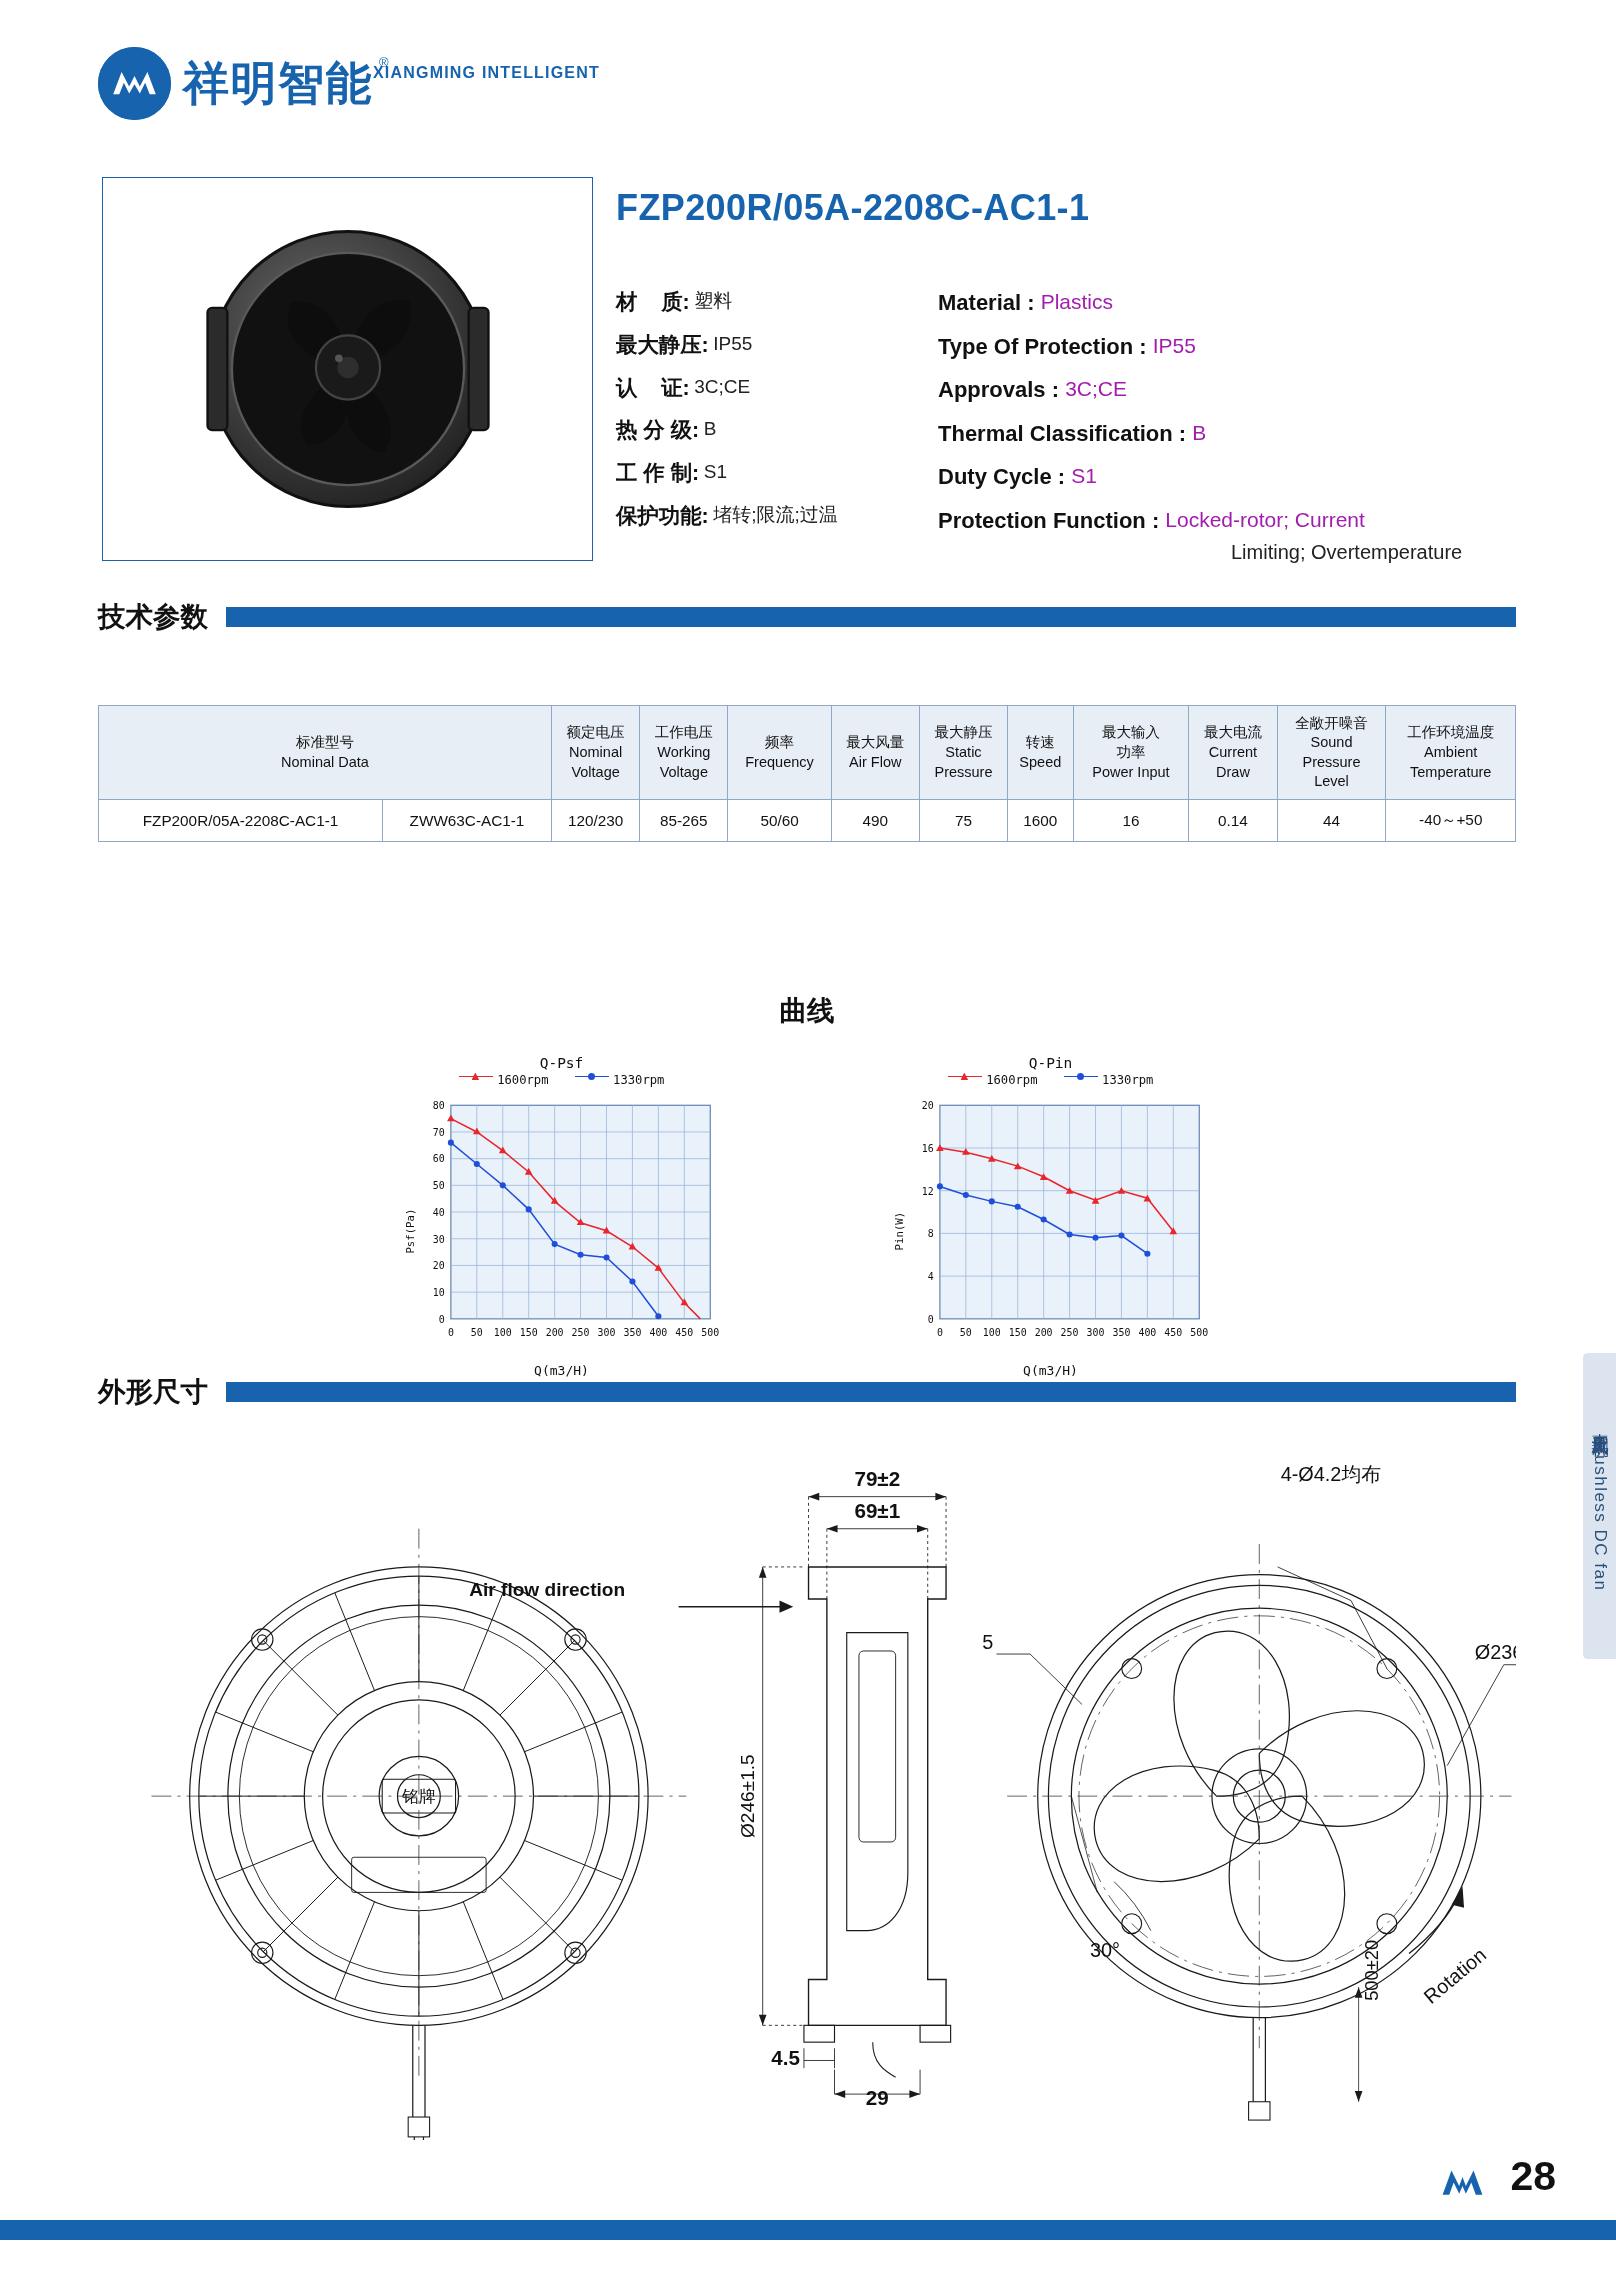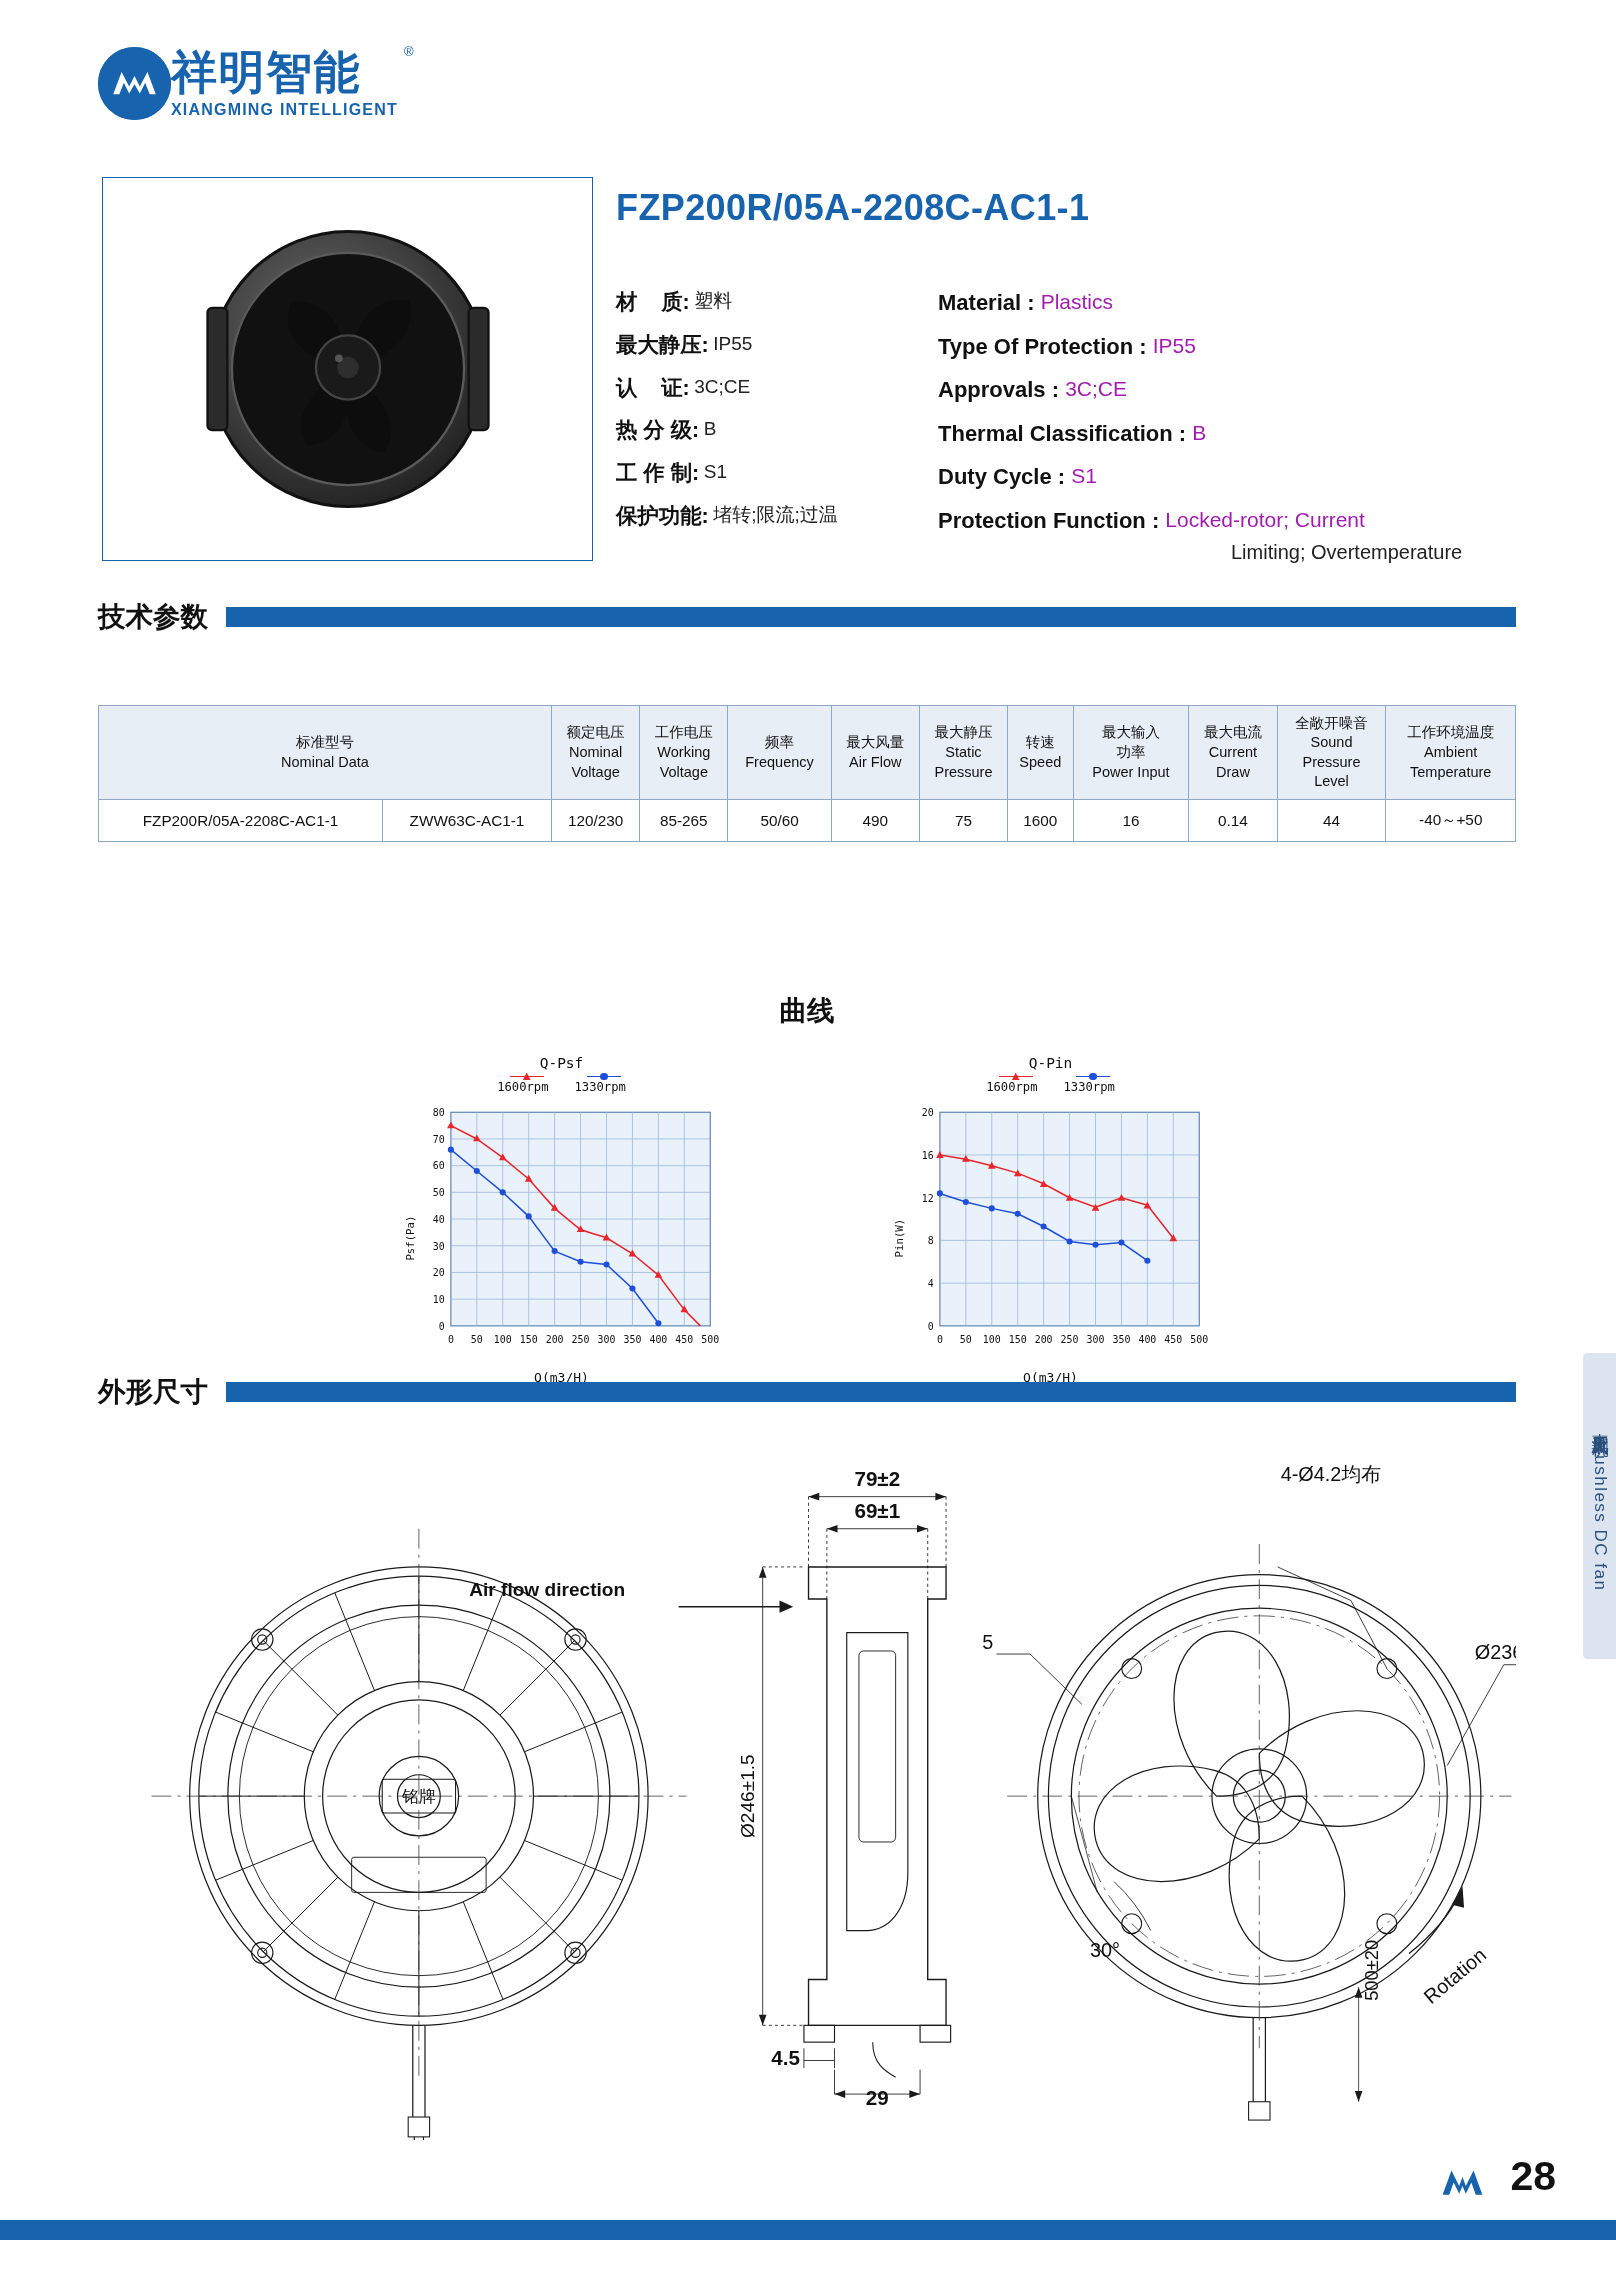--- a/index.html
+++ b/index.html
@@ -10,21 +10,21 @@
     color:#1a1a1a;
     position:relative;
     overflow:hidden;
   }
   .page{position:relative;width:1617px;height:2284px;}
 
   
   .logo-wrap{position:absolute;left:98px;top:47px;display:flex;align-items:center;}
   .logo-mark{width:73px;height:73px;border-radius:50%;background:#1763ae;display:flex;align-items:center;justify-content:center;}
   .logo-mark svg{display:block;}
-  .logo-text{margin-left:0;display:flex;flex-direction:column;justify-content:center;}
+  .logo-text{margin-left:12px;display:flex;flex-direction:row;justify-content:center;}
   .logo-cn{font-size:46px;font-weight:bold;color:#1763ae;letter-spacing:1.5px;line-height:1.05;position:relative;}
   .logo-reg{position:absolute;font-size:13px;top:-3.1px;right:-17px;font-weight:normal;}
   .logo-en{font-size:16px;font-weight:bold;color:#1763ae;letter-spacing:1.2px;margin-top:4.6px;}
 
   
   .photo-box{position:absolute;left:102px;top:177px;width:489px;height:382px;border:1.5px solid #1763ae;background:#fff;
              display:flex;align-items:center;justify-content:center;}
   .photo-box svg{display:block;}
 
   
@@ -54,21 +54,21 @@
   .tbl tbody td{font-size:15.3px;padding:10px 1.5px;background:#fff;}
   .tbl .u{font-size:15.3px;padding:7.6px 1.5px;}
   .sup{font-size:10px;vertical-align:super;}
 
   
   .chart{position:absolute;}
   #chart1{left:397px;top:1055px;}
   #chart2{left:886px;top:1055px;}
   .chart .ctitle{text-align:center;font-size:14.5px;font-family:"DejaVu Sans Mono", monospace;color:#111;margin-bottom:1.5px;}
   .legend{display:flex;justify-content:center;gap:26px;margin-bottom:3.1px;}
-  .legend .item{display:flex;align-items:flex-end;font-size:12.2px;font-family:"DejaVu Sans Mono", monospace;color:#111;flex-direction:column;}
+  .legend .item{display:flex;align-items:flex-start;font-size:12.2px;font-family:"DejaVu Sans Mono", monospace;color:#111;}
   .legend .swatch{width:34px;height:7.6px;margin-right:4.6px;position:relative;}
   .legend .swatch i{position:absolute;left:0;top:3.1px;width:34px;height:1.5px;display:block;}
   .legend .swatch b{position:absolute;left:13px;top:0;width:7.6px;height:7.6px;display:block;}
   .axis-x-label{text-align:center;font-size:13px;font-family:"DejaVu Sans Mono", monospace;margin-top:3.1px;color:#111;}
 
   
   .dims{position:absolute;left:98px;top:1437px;width:1418px;height:703px;}
   .dims svg{display:block;}
 
   

